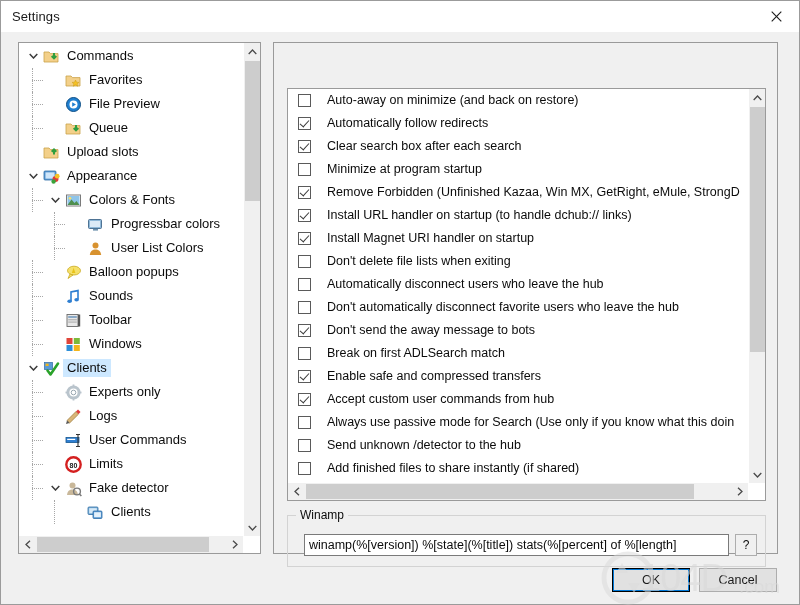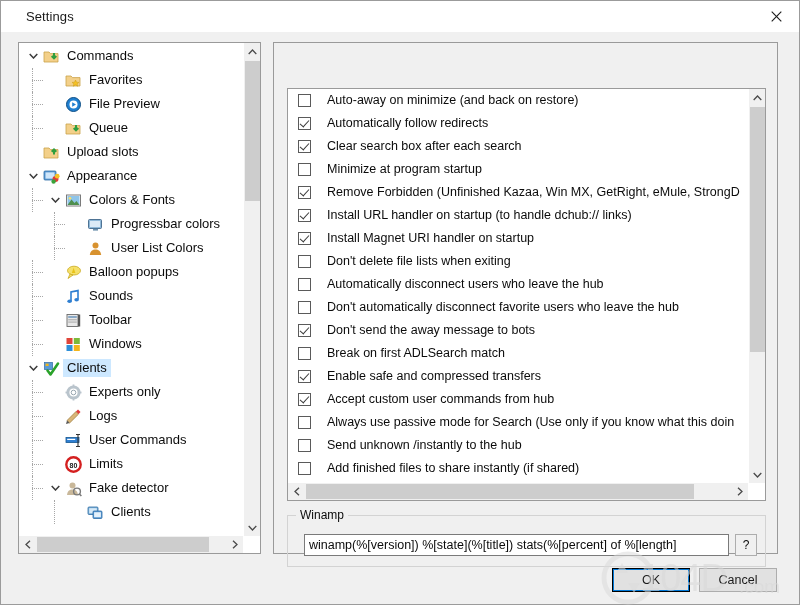--- a/index.html
+++ b/index.html
@@ -34,21 +34,21 @@
     height: 31px;
     background: #ffffff;
     display: flex;
     align-items: center;
     flex: 0 0 auto;
     position: relative;
   }
   .title-text {
     font-size: 13px;
     color: #1a1a1a;
-    margin-left: 25px;
+    margin-left: 11px;
     letter-spacing: .1px;
   }
   .titlebar-buttons {
     position: absolute;
     right: 0; top: 0;
     height: 31px;
     display: flex;
   }
   .tb-btn {
     width: 46px; height: 31px;
@@ -726,21 +726,21 @@
               <div class="crow">
                 <span class="cbox checked"></span>
                 <span class="crow-label">Accept custom user commands from hub</span>
               </div>
               <div class="crow">
                 <span class="cbox"></span>
                 <span class="crow-label">Always use passive mode for Search (Use only if you know what this doin</span>
               </div>
               <div class="crow">
                 <span class="cbox"></span>
-                <span class="crow-label">Send unknown /instantly to the hub</span>
+                <span class="crow-label">Send unknown /detector to the hub</span>
               </div>
               <div class="crow">
                 <span class="cbox"></span>
                 <span class="crow-label">Add finished files to share instantly (if shared)</span>
               </div>
               <div class="crow"></div>
             </div>
         </div>
 
         <div class="vscroll">

